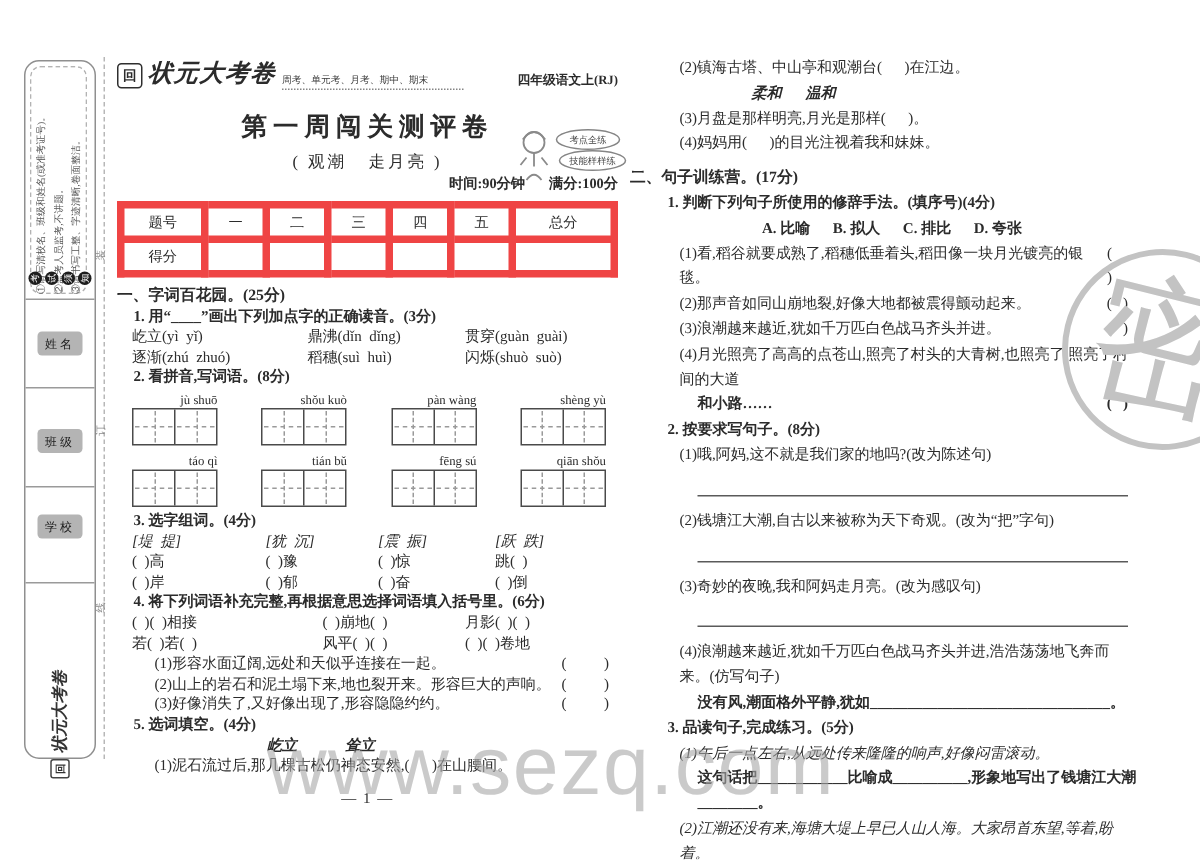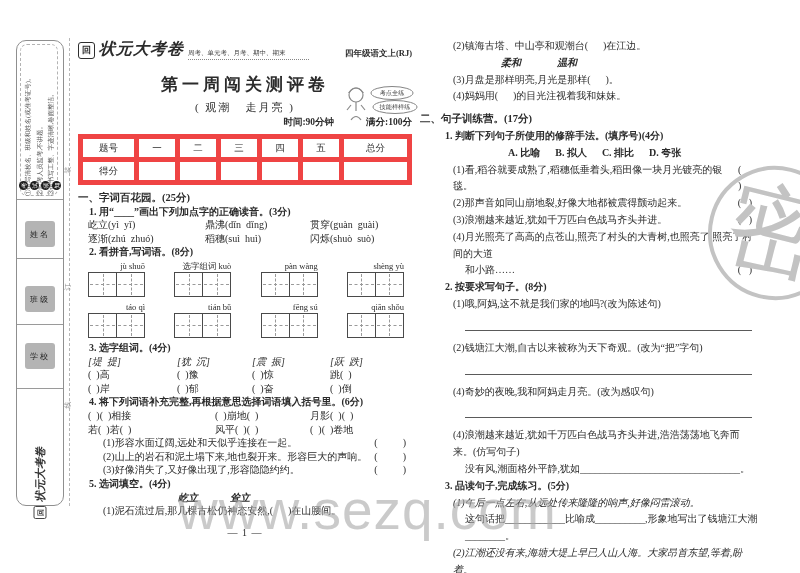--- a/index.html
+++ b/index.html
@@ -13,74 +13,74 @@
   .strip-dash{position:absolute;left:3px;top:3px;width:36px;height:150px;
               border:1px dashed #b3b3b3;border-radius:7px;}
   .strip-rules{position:absolute;left:50%;top:80px;width:150px;
                transform:translate(-50%,-50%) rotate(-90deg);
                font-size:6.5px;line-height:1.8;color:#555;}
   .badge-row{position:absolute;left:0;right:0;top:140px;display:flex;justify-content:center;gap:2px;}
   .badge{width:9px;height:9px;border-radius:50%;background:#1d1d1d;color:#fff;
          font-size:6px;display:flex;align-items:center;justify-content:center;}
   .badge span{transform:rotate(-90deg);}
   .strip-div{position:absolute;left:0;right:0;border-top:1px solid #9a9a9a;}
-  .fieldbox{position:absolute;left:50%;transform:translateX(-50%);width:30px;height:26px;
+  .fieldbox{position:absolute;left:50%;transform:translateX(-50%);width:30px;height:16px;
             background:#b4b4b4;border-radius:3px;color:#1c1c1c;font-size:8px;
             display:flex;align-items:center;justify-content:center;letter-spacing:2px;}
   .strip-logo{position:absolute;left:50%;top:442px;transform:translate(-50%,-50%) rotate(-90deg);
               display:flex;align-items:center;gap:4px;white-space:nowrap;
               font-weight:bold;font-size:11px;font-style:italic;color:#333;}
   .strip-logo-icon{width:11px;height:11px;border:1.3px solid #444;border-radius:2px;
                    font-size:7px;font-style:normal;display:flex;align-items:center;justify-content:center;}
   .bind-line{position:absolute;left:69px;top:38px;height:468px;border-left:1px dashed #b7b7b7;}
   .bind-char{position:absolute;left:64px;font-size:7px;color:#8c8c8c;transform:rotate(-90deg);}
 
   
   .page1{position:absolute;left:78px;top:36px;width:334px;}
   .page2{position:absolute;left:420px;top:38px;width:338px;}
   .line{font-size:10px;line-height:13.6px;}
   .page2 .line{line-height:16.8px;}
   .bold{font-weight:bold;}
   .ind1{padding-left:11px;}
   .ind2{padding-left:25px;}
   .p2ind1{padding-left:25px;}
   .p2ind2{padding-left:33px;}
-  .p2ind3{padding-left:45px;}
+  .p2ind3{padding-left:45px;font-weight:bold;}
   .sp{display:flex;justify-content:space-between;padding-right:6px;}
 
   
   .brandrow{display:flex;align-items:flex-end;height:24px;}
   .brand-icon{width:15px;height:15px;border:1.6px solid #2e2e2e;border-radius:3px;
               font-size:9px;font-weight:bold;display:flex;align-items:center;justify-content:center;margin-bottom:1px;}
   .brand-name{font-size:16px;font-weight:900;font-style:italic;letter-spacing:1px;margin-left:4px;transform:skewX(-4deg);}
   .tagwrap{flex:1;border-bottom:1px dotted #858585;display:flex;align-items:flex-end;margin:0 4px;padding-bottom:1px;}
   .tagline{font-size:6.5px;color:#3a3a3a;}
   .edition{font-size:8.5px;font-weight:bold;margin-left:32px;}
   .title{text-align:center;font-size:17px;font-weight:bold;letter-spacing:4px;margin-top:13px;}
   .subtitle{text-align:center;font-size:11px;letter-spacing:2px;margin-top:4px;}
   .mascot{position:absolute;right:-8px;top:42px;width:78px;height:48px;}
-  .timerow{display:flex;justify-content:flex-end;gap:32px;font-size:9.5px;font-weight:bold;margin-top:1px;text-align:right;}
+  .timerow{display:flex;justify-content:flex-end;gap:16px;font-size:9.5px;font-weight:bold;margin-top:1px;text-align:right;}
   table.score{border-collapse:collapse;width:100%;margin-top:5px;table-layout:fixed;}
   table.score td{border:5px solid #ef4444;height:18px;text-align:center;font-size:9.5px;padding:0;}
 
   
   .sec{font-weight:bold;font-size:10.5px;margin-top:6px;}
   .grid3{display:grid;grid-template-columns:117px 105px 1fr;padding-left:10px;}
   .grid3b{display:grid;grid-template-columns:127px 95px 1fr;padding-left:10px;}
   .grid4{display:grid;grid-template-columns:89px 75px 78px 1fr;padding-left:10px;}
   .pyrow{display:flex;justify-content:space-between;padding:2px 8px 3px 10px;}
   .pybox{display:flex;flex-direction:column;align-items:flex-end;}
   .py{font-size:8.5px;line-height:10px;margin-bottom:1px;}
   .tian{display:flex;border:1px solid #4a4a4a;}
   .cell{width:27px;height:23px;position:relative;border-left:1px solid #4a4a4a;}
   .cell:first-child{border-left:none;}
   .cell::before{content:"";position:absolute;left:1px;right:1px;top:50%;border-top:1px dashed #9a9a9a;}
   .cell::after{content:"";position:absolute;top:1px;bottom:1px;left:50%;border-left:1px dashed #9a9a9a;}
   .words{display:flex;gap:32px;padding-left:100px;font-style:italic;font-weight:bold;}
-  .words2{display:flex;gap:36px;padding-left:81px;font-style:italic;font-weight:bold;}
+  .words2{display:flex;gap:16px;padding-left:81px;font-style:italic;font-weight:bold;}
   .opts{padding-left:88px;font-weight:bold;}
   .ital{font-style:italic;}
   .ans{margin:8px 6px 9px 45px;border-bottom:1px solid #5a5a5a;height:9px;}
   .pageno{text-align:center;font-size:10px;margin-top:9px;letter-spacing:1px;}
 
   
   .wm{position:absolute;left:178px;top:478px;font-family:"Liberation Sans","DejaVu Sans",sans-serif;
       font-size:55px;color:#a8a8a8;opacity:.6;letter-spacing:1px;pointer-events:none;z-index:5;}
   .stamp{position:absolute;right:-42px;top:166px;width:126px;height:126px;border:4px solid #c3c3c3;
          border-radius:50%;display:flex;align-items:center;justify-content:center;
@@ -213,21 +213,21 @@
     <div class="line ind1 bold t">2. 看拼音,写词语。(8分)</div>
     <div class="pyrow">
       <div class="pybox">
           <div class="py t">jù shuō</div>
           <div class="tian">
             <div class="cell"></div>
             <div class="cell"></div>
           </div>
         </div>
       <div class="pybox">
-          <div class="py t">选字组词 kuò</div>
+          <div class="py t">shǒu kuò</div>
           <div class="tian">
             <div class="cell"></div>
             <div class="cell"></div>
           </div>
         </div>
       <div class="pybox">
           <div class="py t">pàn wàng</div>
           <div class="tian">
             <div class="cell"></div>
             <div class="cell"></div>
@@ -355,21 +355,21 @@
     <div class="line p2ind3 sp">
       <span class="t">和小路……</span>
       <span class="t">(   )</span>
     </div>
 
     <div class="line p2ind1 bold t">2. 按要求写句子。(8分)</div>
     <div class="line p2ind2 t">(1)哦,阿妈,这不就是我们家的地吗?(改为陈述句)</div>
     <div class="ans"></div>
     <div class="line p2ind2 t">(2)钱塘江大潮,自古以来被称为天下奇观。(改为“把”字句)</div>
     <div class="ans"></div>
-    <div class="line p2ind2 t">(4)奇妙的夜晚,我和阿妈走月亮。(改为感叹句)</div>
+    <div class="line p2ind2 t">(3)奇妙的夜晚,我和阿妈走月亮。(改为感叹句)</div>
     <div class="ans"></div>
     <div class="line p2ind2 t">(4)浪潮越来越近,犹如千万匹白色战马齐头并进,浩浩荡荡地飞奔而来。(仿写句子)</div>
     <div class="line p2ind3 t">没有风,潮面格外平静,犹如________________________________。</div>
 
     <div class="line p2ind1 bold t">3. 品读句子,完成练习。(5分)</div>
     <div class="line p2ind2 ital t">(1)午后一点左右,从远处传来隆隆的响声,好像闷雷滚动。</div>
     <div class="line p2ind3 t">这句话把____________比喻成__________,形象地写出了钱塘江大潮________。</div>
     <div class="line p2ind2 ital t">(2)江潮还没有来,海塘大堤上早已人山人海。大家昂首东望,等着,盼着。</div>
 
   </div>

